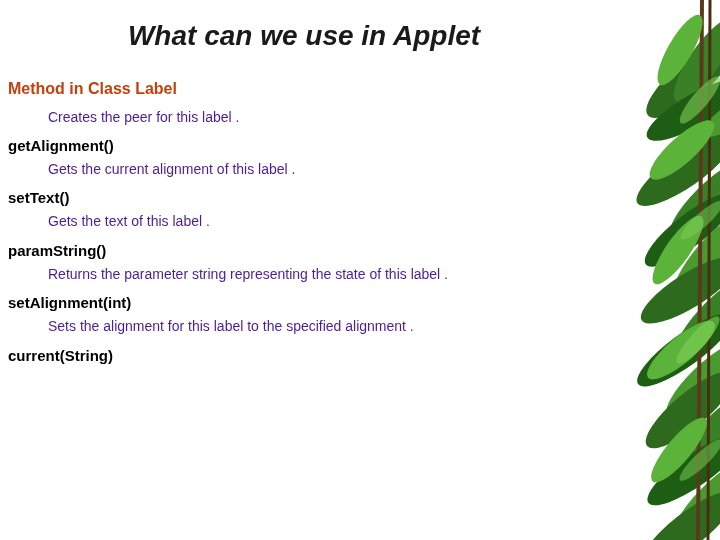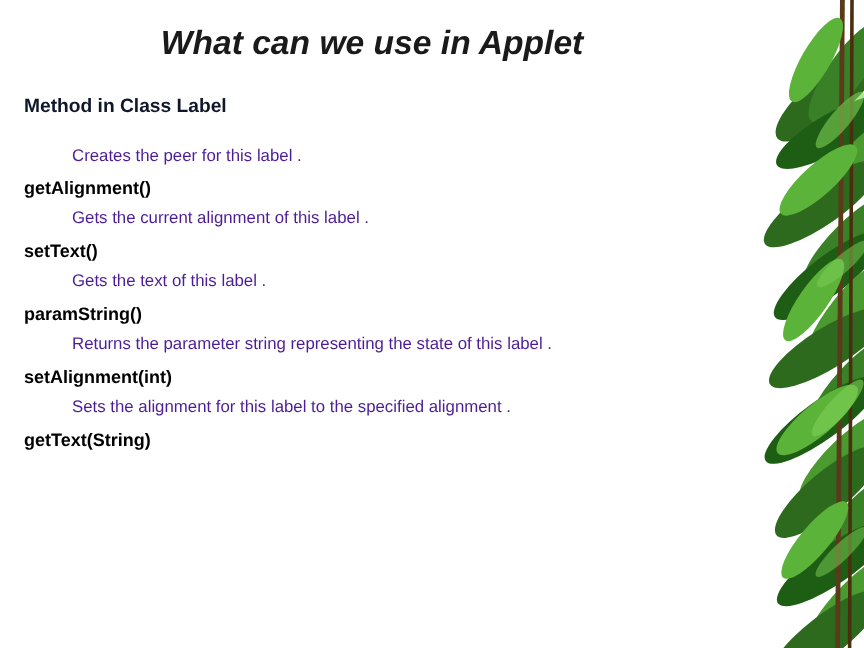--- a/index.html
+++ b/index.html
@@ -19,42 +19,42 @@
       position: relative;
       background: #ffffff;
     }
 
     .content-area {
       position: absolute;
       top: 0;
       left: 0;
       width: 620px;
       height: 412px;
-      padding: 20px 20px 20px 20px;
+      padding: 20px 20px 20px 8px;
     }
 
     .page-title {
       text-align: center;
       font-size: 28px;
       font-weight: bold;
       color: #1a1a1a;
       margin-bottom: 24px;
       font-style: italic;
     }
 
     .method-list {
       font-size: 15px;
       line-height: 1.6;
     }
 
     .section-heading {
       font-weight: bold;
-      color: #0f172a;
+      color: #c2410c;
       font-size: 16px;
-      margin-bottom: 16px;
+      margin-bottom: 4px;
     }
 
     .method-name {
       font-weight: bold;
       color: #000000;
       font-size: 15px;
       margin-top: 6px;
     }
 
     .method-desc {
@@ -95,21 +95,21 @@
       <div id="methods-container">
           <div class="method-desc">Creates the peer for this label .</div>
           <div class="method-name">getAlignment()</div>
           <div class="method-desc">Gets the current alignment of this label .</div>
           <div class="method-name">setText()</div>
           <div class="method-desc">Gets the text of this label .</div>
           <div class="method-name">paramString()</div>
           <div class="method-desc">Returns the parameter string representing the state of this label .</div>
           <div class="method-name">setAlignment(int)</div>
           <div class="method-desc">Sets the alignment for this label to the specified alignment .</div>
-          <div class="method-name">getText(String)</div>
+          <div class="method-name">current(String)</div>
         </div>
     </div>
   </div>
 
   <div class="plant-decoration">
     <svg class="leaf-svg" width="130" height="540" viewBox="0 0 130 540">
 
       <ellipse cx="100" cy="80" rx="55" ry="18" fill="#2d6a1e" transform="rotate(-40 100 80)"></ellipse>
       <ellipse cx="115" cy="60" rx="50" ry="15" fill="#3a8026" transform="rotate(-55 115 60)"></ellipse>
       <ellipse cx="105" cy="110" rx="55" ry="16" fill="#1e5e14" transform="rotate(-30 105 110)"></ellipse>

